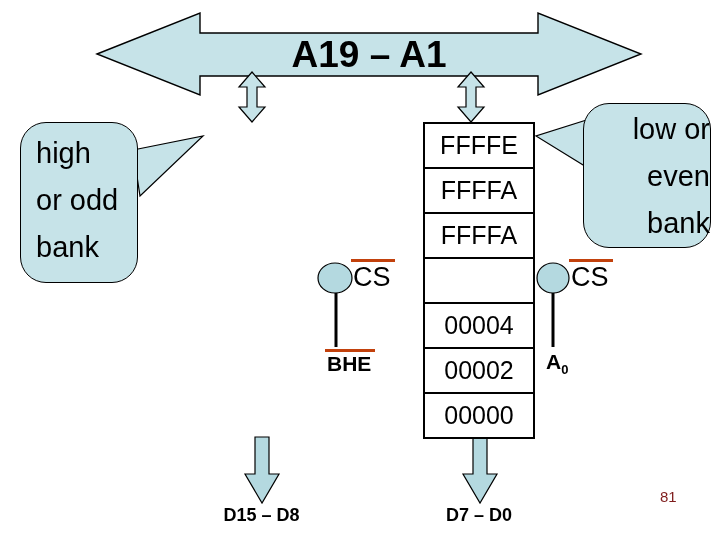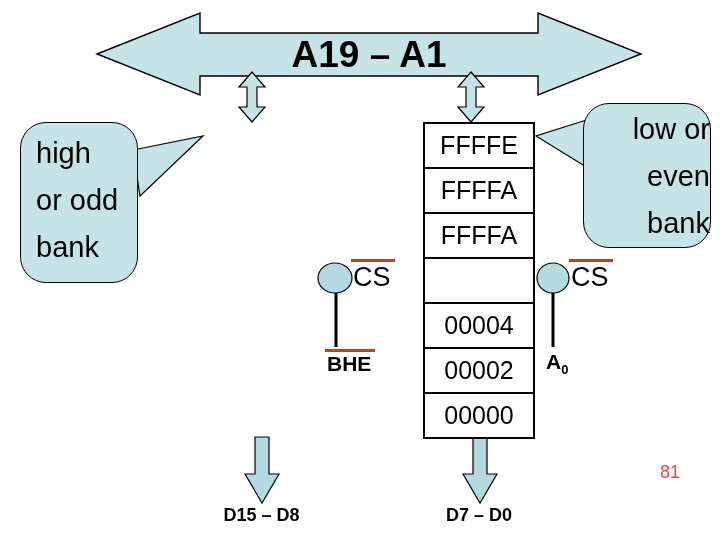--- a/index.html
+++ b/index.html
@@ -37,21 +37,21 @@
   .cs-right{left:569px;top:259px;}
   .ctrl-label{font-size:21px;font-weight:bold;line-height:24px;}
   .bhe{left:325px;top:349px;}
   .a0{left:546px;top:350px;font-size:21px;font-weight:bold;z-index:3;}
   .a0 sub{font-size:13px;}
   .data-label{
     font-size:18px;font-weight:bold;text-align:center;z-index:2;
   }
   .dl-left{left:205px;top:505px;width:113px;}
   .dl-right{left:423px;top:505px;width:112px;text-align:center;}
-  .page-number{left:660px;top:462px;font-size:18px;color:#ef4444;z-index:2;}
+  .page-number{left:660px;top:488px;font-size:15px;color:#7f1d1d;z-index:2;}
 </style>
 </head>
 <body>
 
 <div id="slide" style="--fill:#c6e3e8">
 
   <svg id="shapes" viewBox="0 0 720 540" xmlns="http://www.w3.org/2000/svg">
 
     <polygon points="97,54 200,13 200,33 538,33 538,13 641,54 538,95 538,76 200,76 200,95" fill="#c6e3e8" stroke="#000" stroke-width="1.4"></polygon>
 

